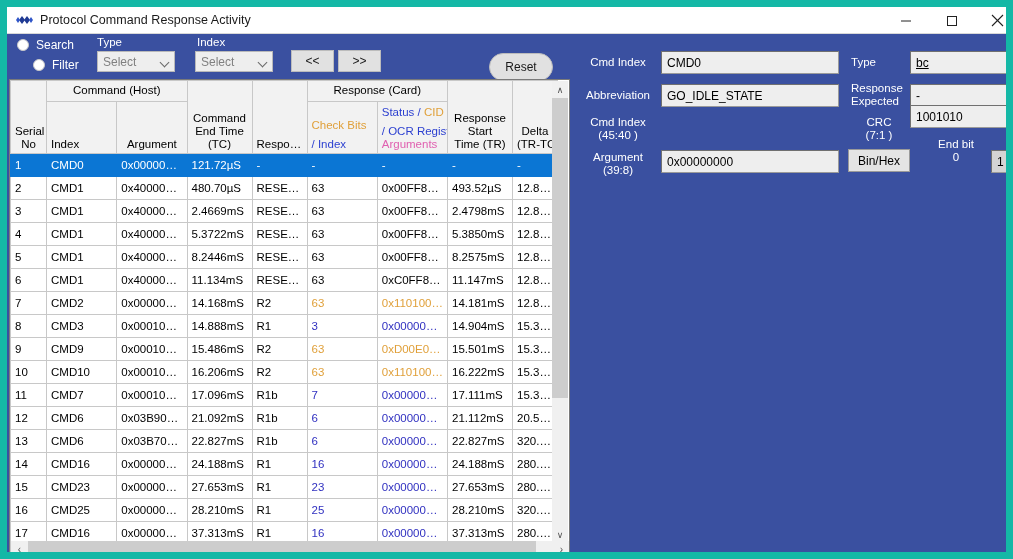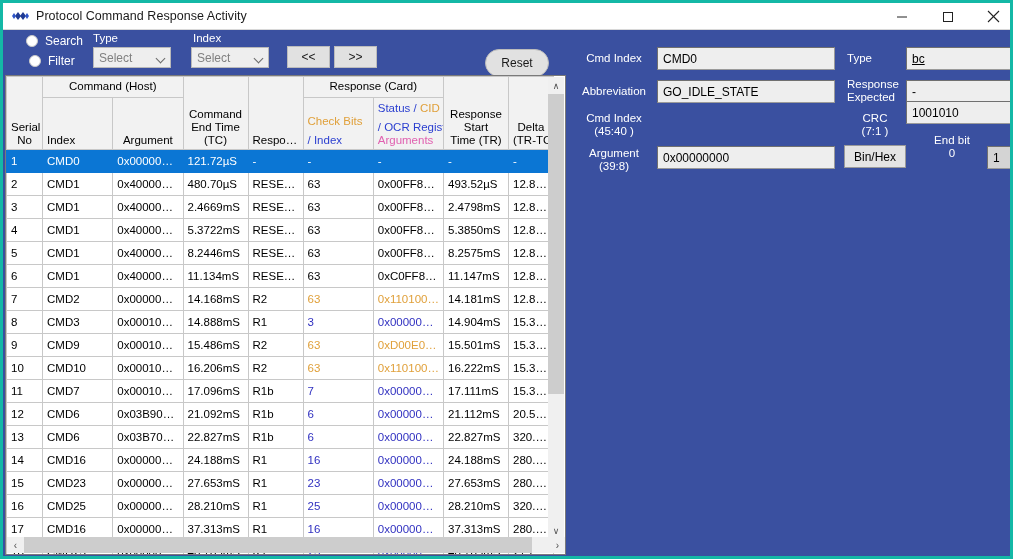--- a/index.html
+++ b/index.html
@@ -7,21 +7,21 @@
     margin: 0; padding: 0;
     width: 1013px; height: 559px;
     overflow: hidden;
     font-family: "Liberation Sans", sans-serif;
     background: #2e4c9e;
   }
   #app {
     position: relative;
     width: 1013px; height: 559px;
     background: #3a50a0;
-    border: 3px solid #14b8a6;
+    border: 7px solid #14b8a6;
     overflow: hidden;
   }
 
   
   #titlebar {
     position: absolute; left: 0; top: 0;
     width: 1013px; height: 27px;
     background: #ffffff;
     border-bottom: 1px solid #d8d8d8;
     display: flex; align-items: center;
@@ -43,21 +43,21 @@
   #btn-max { right: 46px; }
   #btn-close { right: 0px; }
 
   
   #toolbar {
     position: absolute; left: 0; top: 27px;
     width: 1013px; height: 45px;
     background: #3a50a0;
   }
   .radio-row { position: absolute; display: flex; align-items: center; }
-  #radio-search { left: 23px; top: 31px; }
+  #radio-search { left: 10px; top: 31px; }
   #radio-filter { left: 26px; top: 51px; }
   .radio-dot {
     width: 12px; height: 12px; border-radius: 50%;
     background: #ffffff; border: 1px solid #c9c9c9;
     display: inline-block;
   }
   .radio-lbl { color: #ffffff; font-size: 12px; margin-left: 7px; }
 
   .field-label {
     position: absolute; color: #ffffff; font-size: 11.5px;

